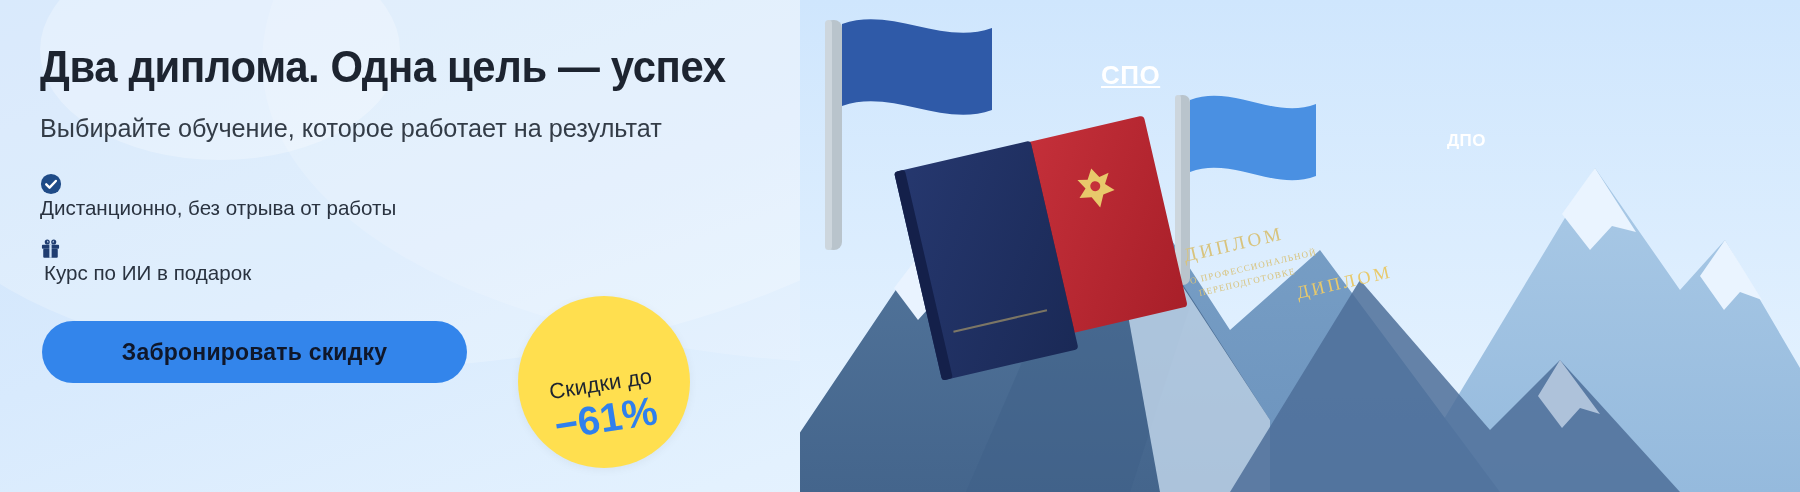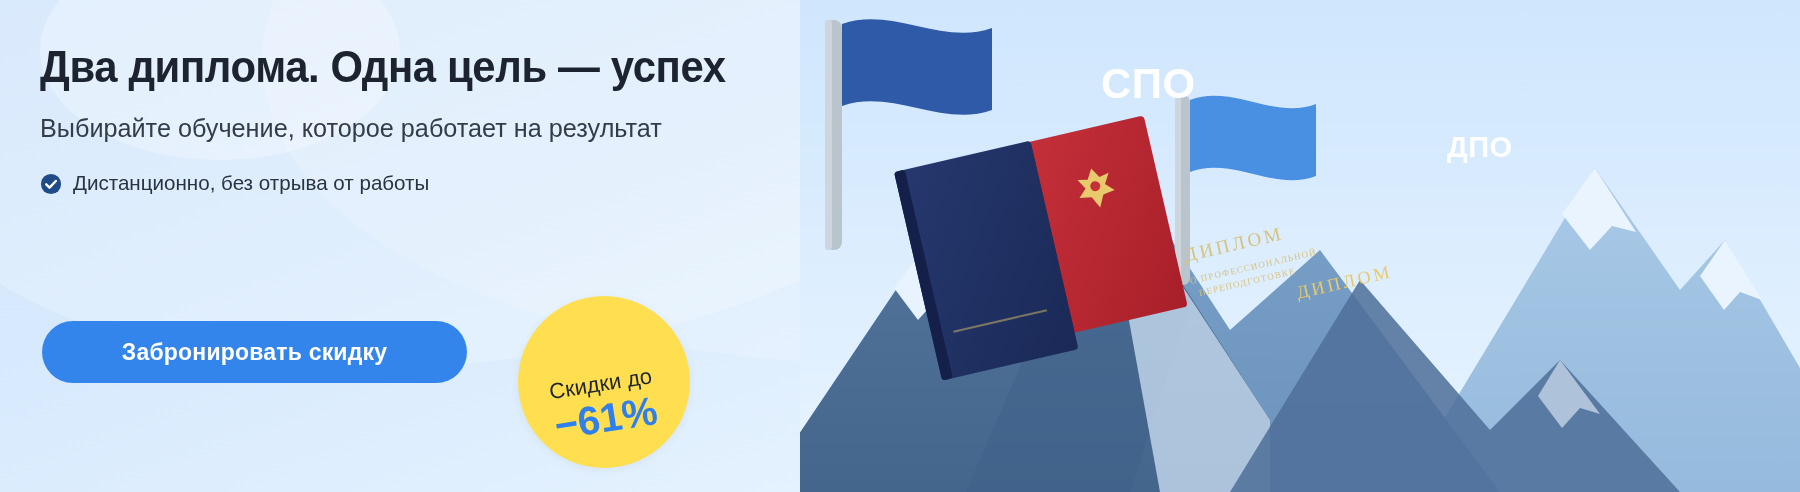--- a/index.html
+++ b/index.html
@@ -36,22 +36,22 @@
 
   
   .flag-label{
     position:absolute;
     color:#ffffff;
     font-weight:bold;
     letter-spacing:.5px;
     pointer-events:none;
     white-space:nowrap;
   }
-  .flag-label.spo{ left:1101px; top:60px; font-size:42px; }
-  .flag-label.dpo{ left:1447px; top:131px; font-size:29px; color:#ffffff; }
+  .flag-label.spo{ left:1101px; top:60px; font-size:26px;text-decoration:underline; }
+  .flag-label.dpo{ left:1447px; top:131px; font-size:17px; color:#ffffff; }
 
   
   .dip-text{
     position:absolute;
     color:#d8c37d;
     white-space:nowrap;
     pointer-events:none;
     font-family:"Liberation Serif", serif;
   }
   .dip-title{ left:1184px; top:245px; font-size:19px; letter-spacing:3px; transform:rotate(-13deg); transform-origin:left center; }
@@ -90,20 +90,21 @@
   .col{
     position:absolute; top:0;
   }
   .col-left{ left:0; width:470px; }
   .col-right{ left:497px; width:400px; }
 
   .bullet{
     display:flex;
     align-items:flex-start;
     margin-bottom:15px;
+    flex-direction:column;
   }
   .bullet .ico{
     flex:0 0 auto;
     width:22px; height:22px;
     margin-right:11px;
     margin-top:3px;
   }
   .bullet .txt{
     font-size:21px;
     color:#2a3340;
@@ -115,21 +116,21 @@
   .bullet.gift .txt{ padding-left:4px; }
 
   
   .cta{
     position:absolute; left:2px; top:321px;
     width:425px; height:62px;
     background:#3385eb;
     border-radius:31px;
     border:none;
     cursor:pointer;
-    color:#ffffff;
+    color:#0f172a;
     font-size:23px;
     font-weight:bold;
     font-family:"Liberation Sans", sans-serif;
     letter-spacing:.2px;
   }
 
   
   .badge{
     position:absolute;
     left:518px; top:296px;
@@ -271,20 +272,34 @@
           <span class="ico">
             <svg viewBox="0 0 24 24" width="22" height="22">
               <circle cx="12" cy="12" r="11" fill="#1f4b87"></circle>
               <path d="M6.8 12.4 L10.4 16 L17.3 8.7" fill="none" stroke="#ffffff" stroke-width="2.6" stroke-linecap="round" stroke-linejoin="round"></path>
             </svg>
           </span>
           <span class="txt">Дистанционно, без отрыва от работы</span>
         </div>
 
 
+        <div class="bullet gift">
+          <span class="ico">
+            <svg viewBox="0 0 24 24" width="21" height="22">
+              <path d="M8.2 2.2 C6.4 2.2 5.6 4.4 7 5.4 L9.6 6.6 L8.4 3.9 C8.1 3.2 8.6 2.6 8.2 2.2 Z" fill="#1f3c70"></path>
+              <path d="M15.8 2.2 C17.6 2.2 18.4 4.4 17 5.4 L14.4 6.6 L15.6 3.9 C15.9 3.2 15.4 2.6 15.8 2.2 Z" fill="#1f3c70"></path>
+              <circle cx="8.3" cy="3.9" r="2.1" fill="none" stroke="#1f3c70" stroke-width="1.6"></circle>
+              <circle cx="15.7" cy="3.9" r="2.1" fill="none" stroke="#1f3c70" stroke-width="1.6"></circle>
+              <rect x="2.2" y="7.2" width="19.6" height="4.4" rx="1" fill="#1f3c70"></rect>
+              <rect x="3.7" y="11.6" width="16.6" height="10.4" rx="1.2" fill="#1f3c70"></rect>
+              <rect x="10.7" y="7.2" width="2.6" height="14.8" fill="#cfe2f7"></rect>
+            </svg>
+          </span>
+          <span class="txt">Курс по ИИ в подарок</span>
+        </div>
 
       </div>
 
       <div class="col col-right">
 
 
 
       </div>
 
     </div>

